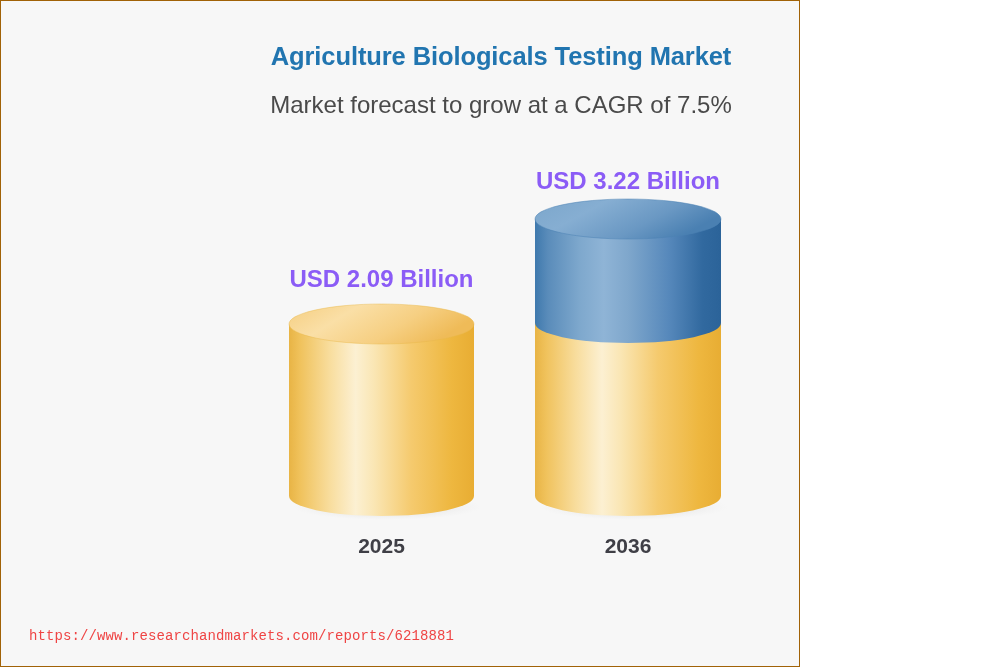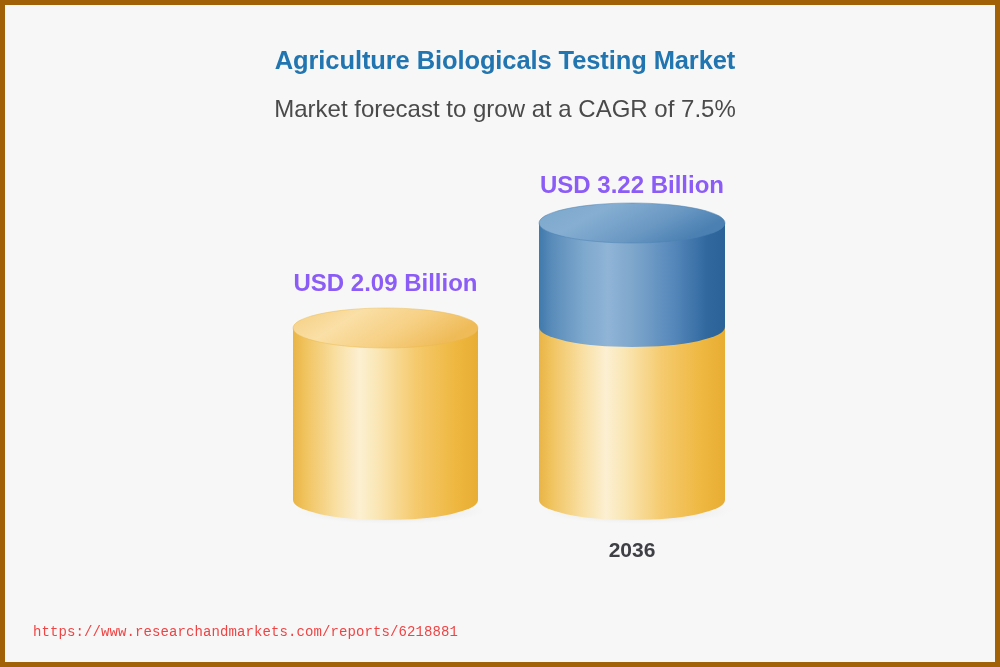--- a/index.html
+++ b/index.html
@@ -6,25 +6,25 @@
     margin: 0;
     padding: 0;
     background: #ffffff;
   }
   body {
     font-family: "Liberation Sans", sans-serif;
   }
 
   #infographic {
     position: relative;
-    width: 1000px;
+    width: 800px;
     height: 667px;
     box-sizing: border-box;
     background: #f7f7f7;
-    border: 5px solid #a16207;
+    border: 1px solid #a16207;
     overflow: hidden;
   }
 
   
   .chart-title {
     position: absolute;
     top: 41px;
     left: 0;
     width: 1000px;
     text-align: center;
@@ -167,20 +167,21 @@
           <ellipse cx="98" cy="203" rx="94" ry="13" fill="url(#shadow2025)"></ellipse>
 
           <path d="M0,20 L0,192 A92.5,20 0 0 0 185,192 L185,20 Z" fill="url(#yellowBody2025)"></path>
 
           <ellipse cx="92.5" cy="20" rx="92.5" ry="20" fill="url(#yellowTop2025)"></ellipse>
 
           <ellipse cx="92.5" cy="20" rx="92.5" ry="20" fill="none" stroke="#e9b949" stroke-opacity="0.45" stroke-width="1"></ellipse>
         </svg>
       </div>
 
+      <div class="cat-label" style="top:533px;">2025</div>
     </div>
 
     <div class="bar-group" style="left:534px; top:0; width:186px; height:600px;">
 
       <div class="value-label" style="top:166px;">USD 3.22 Billion</div>
 
       <div class="cylinder" style="top:198px; width:186px; height:317px;">
         <svg class="cyl-svg" width="186" height="317" viewBox="0 0 186 317">
           <defs>
             <linearGradient id="blueBody2031" x1="0" y1="0" x2="1" y2="0">

